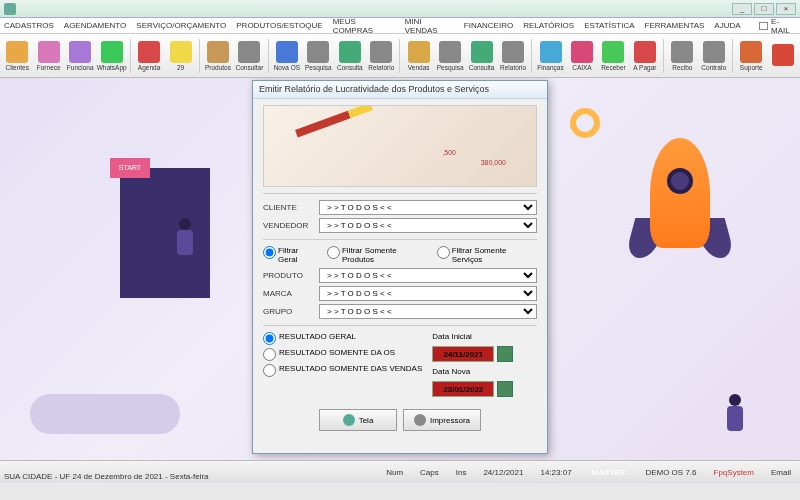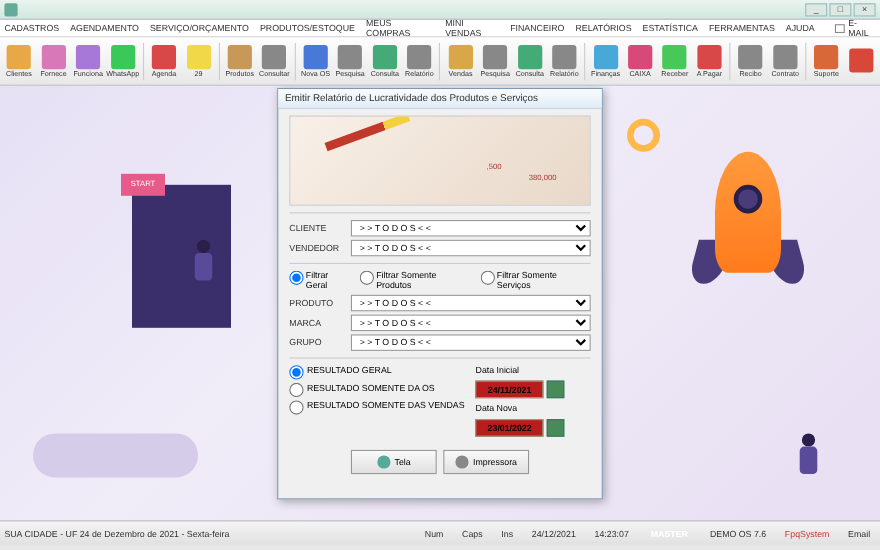--- a/index.html
+++ b/index.html
@@ -58,21 +58,21 @@
 .dialog .results .rcol { display: flex; flex-direction: column; gap: 3px; font-size: 8px; }
 .dialog .results .rcol label { display: flex; align-items: flex-start; gap: 3px; }
 .dialog .dates { font-size: 8px; }
 .dialog .dates .dfield { display: flex; align-items: center; gap: 3px; margin: 2px 0; }
 .dialog .dates .dfield input { width: 62px; height: 16px; border: 1px solid #8a8; background: #b91c1c; text-align: center; font-size: 8px; font-weight: bold; }
 .dialog .dates .dfield .cal { width: 16px; height: 16px; background: #4a8a5a; border: 1px solid #376; }
 .dialog .dbtns { display: flex; gap: 6px; margin-top: 10px; justify-content: center; }
 .dialog .dbtn { width: 78px; height: 22px; background: linear-gradient(#fafafa,#e0e0e0); border: 1px solid #999; font-size: 8px; display: flex; align-items: center; justify-content: center; gap: 4px; }
 .dialog .dbtn .bico { width: 12px; height: 12px; border-radius: 50%; }
 
-.statusbar { position: absolute; bottom: 4px; left: 0; right: 0; height: 16px; background: linear-gradient(#f4f4f4,#e0e0e0); border-top: 1px solid #bbb; display: flex; align-items: center; font-size: 8px; color: #333; padding: 11px 4px; gap: 6px; }
+.statusbar { position: absolute; bottom: 17px; left: 0; right: 0; height: 16px; background: linear-gradient(#f4f4f4,#e0e0e0); border-top: 1px solid #bbb; display: flex; font-size: 8px; color: #333; padding: 11px 4px; gap: 6px; }
 .statusbar .cell { border-left: 1px solid #bbb; padding: 0 5px; height: 100%; display: flex; align-items: center; }
 .statusbar .spacer { flex: 1; }
 .statusbar .green { background: #6c3; color: #fff; padding: 0 8px; font-weight: bold; }
 </style>
 </head>
 <body>
 
 <div class="titlebar">
   <div class="ticon"></div>
   <div class="wbtns">

